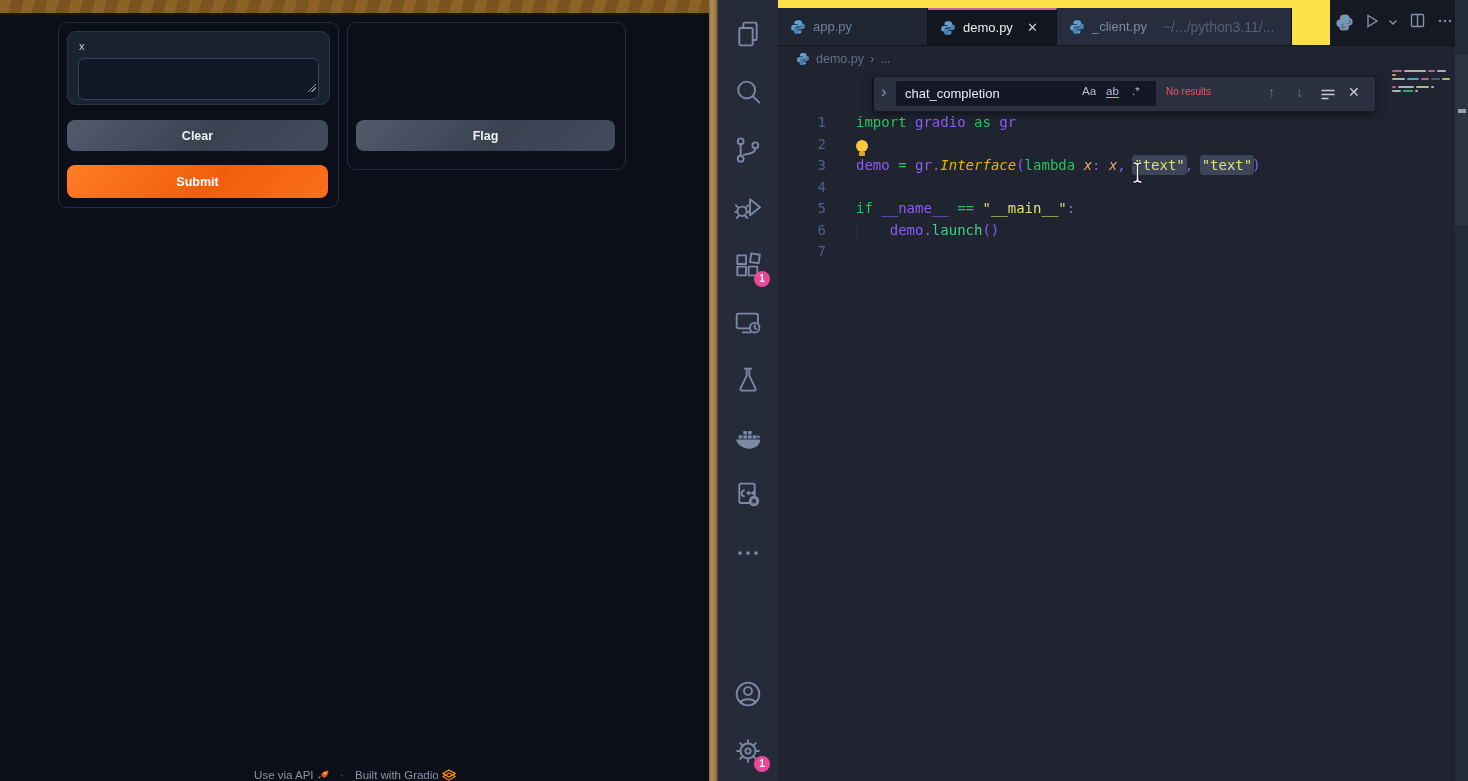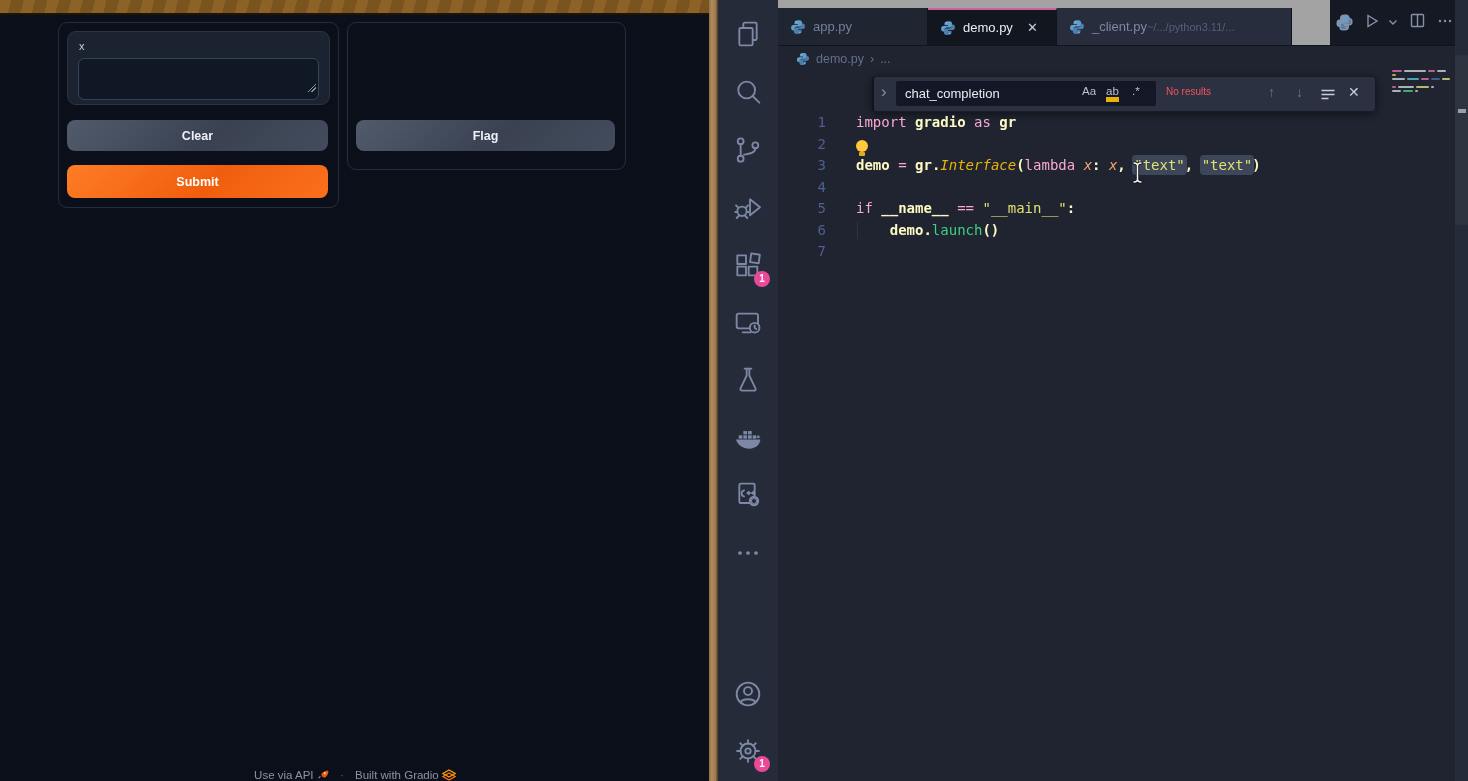--- a/index.html
+++ b/index.html
@@ -32,64 +32,64 @@
     background:linear-gradient(90deg,#8f7048,#b18a5c 30%,#a07a4e 72%,#4e3d26);}
 
   
   #vscode-bg{left:718px;top:0;width:750px;height:781px;background:#1f2430;}
   #activity-bar{left:718px;top:0;width:60px;height:781px;background:#262b39;}
   .ab-item{position:absolute;left:14px;width:32px;height:32px;cursor:pointer;}
   .ab-item svg{stroke:#7d88a6;fill:none;stroke-width:1.4;stroke-linecap:round;stroke-linejoin:round;}
   .badge{position:absolute;right:-6px;bottom:-5px;width:16px;height:16px;border-radius:50%;
     background:#ec4899;color:#fff;font-size:10px;font-weight:bold;text-align:center;line-height:16px;}
 
-  #tab-strip{left:778px;top:0;width:690px;height:45px;background:#a3a3a3;border-bottom:1px solid #10141d;}
+  #tab-strip{left:778px;top:0;width:690px;height:45px;background:#fde047;border-bottom:1px solid #10141d;}
   .tab{position:absolute;top:8px;height:37px;display:flex;align-items:center;cursor:pointer;
        font-size:13px;box-sizing:border-box;border-right:1px solid #10141d;}
   .tab .py-icon{width:16px;height:16px;margin:0 7px 0 12px;flex:0 0 auto;}
   #tab-app{left:0;width:150px;background:#1f2531;color:#727e9c;}
   #tab-demo{left:150px;width:129px;background:#12161f;color:#e9ecf3;border-top:2px solid #d05f9e;}
   #tab-demo .close{margin-left:14px;color:#c9ced9;font-size:13px;}
   #tab-client{left:279px;width:235px;background:#272d3c;color:#7d88a6;}
-  #tab-client .desc{margin-left:0;font-size:11px;color:#555f7a;white-space:nowrap;overflow:hidden;}
+  #tab-client .desc{margin-left:16px;font-size:14px;color:#555f7a;white-space:nowrap;overflow:hidden;}
   #editor-actions{position:absolute;right:0;top:0;width:138px;height:45px;background:#141924;
     display:flex;align-items:center;gap:10px;padding-left:6px;box-sizing:border-box;}
   #editor-actions svg{stroke:#8791a8;fill:none;stroke-width:1.4;}
   #editor-actions .py-icon{width:17px;height:17px;}
 
   #breadcrumb{left:796px;top:45px;width:660px;height:28px;display:flex;align-items:center;
     font-size:12.5px;color:#636e8c;gap:6px;}
   #breadcrumb .py-icon{width:14px;height:14px;}
 
   
   #find-widget{left:872px;top:76px;width:501px;height:34px;background:#2b3140;
     border:1px solid #171b24;border-left:2px solid #11141c;border-radius:4px;
     box-shadow:0 2px 8px rgba(0,0,0,.5);}
   #find-chevron{position:absolute;left:7px;top:5px;color:#868fa5;font-size:17px;}
   #find-input-box{position:absolute;left:22px;top:4px;width:260px;height:25px;background:#141826;border-radius:2px;}
   #find-input{position:absolute;left:0;top:0;width:178px;height:25px;background:transparent;border:none;outline:none;
     color:#e8ebf2;font-size:13px;padding:0 0 0 9px;font-family:"Liberation Sans",sans-serif;}
   .find-opt{position:absolute;top:4px;font-size:11.5px;color:#b8c0d0;cursor:pointer;}
   #opt-case{left:186px;}
-  #opt-word{left:210px;border-bottom:5px solid #eab308;}
+  #opt-word{left:210px;border-bottom:1px solid #eab308;}
   #opt-regex{left:236px;}
   #find-status{position:absolute;left:292px;top:9px;font-size:10px;color:#f2545f;}
   .find-nav{position:absolute;top:7px;font-size:14px;cursor:pointer;}
   #find-prev{left:394px;color:#6c7488;}
   #find-next{left:422px;color:#6c7488;}
   #find-selection{left:446px;top:10px;position:absolute;cursor:pointer;}
   #find-close{left:474px;color:#c9ced9;}
 
   
   #code{left:778px;top:112px;width:614px;font-family:"DejaVu Sans Mono",monospace;
         font-size:14px;line-height:21.5px;}
   .code-line{display:flex;height:21.5px;}
   .ln{width:48px;text-align:right;color:#4f5f8f;flex:0 0 auto;}
   .lc{padding-left:30px;white-space:pre;}
-  .pl{color:#fef9c3;font-weight:bold;} .kw{color:#f9a8d4;margin-top:17px;} .fn{color:#eab308;font-style:italic;} .fn2{color:#3bd380;}
+  .pl{color:#8b5cf6;} .kw{color:#22c55e;margin-top:17px;} .fn{color:#eab308;font-style:italic;} .fn2{color:#3bd380;}
   .str{color:#e0e173;} .param{color:#eda56c;font-style:italic;}
   .hl{background:#3e4659;box-shadow:0 0 0 2px #3e4659;border-radius:2px;}
   .bulb{display:inline-block;width:12px;height:12px;border-radius:50%;background:#ffc83d;
         position:relative;top:3px;}
   .bulb::after{content:"";position:absolute;left:3px;bottom:-4px;width:6px;height:4px;
         background:#e2aa28;border-radius:1px;}
   #indent-guide{left:857px;top:222px;width:1px;height:17px;background:#2c3344;}
 
   
   #minimap{left:1392px;top:70px;width:58px;}

